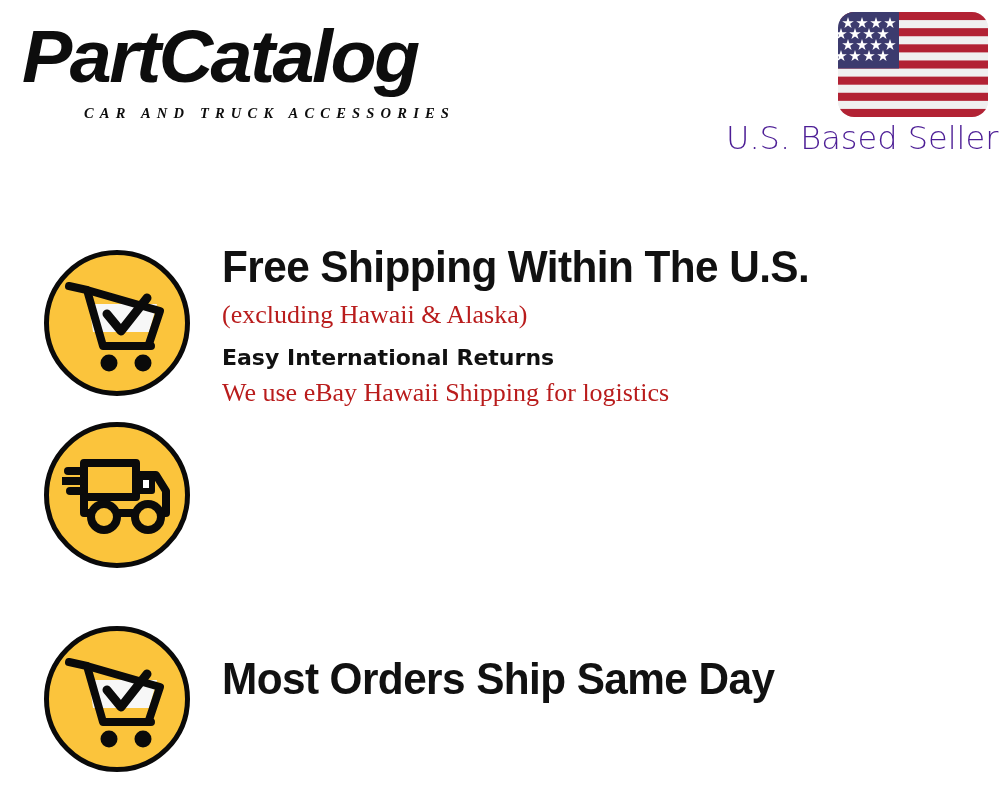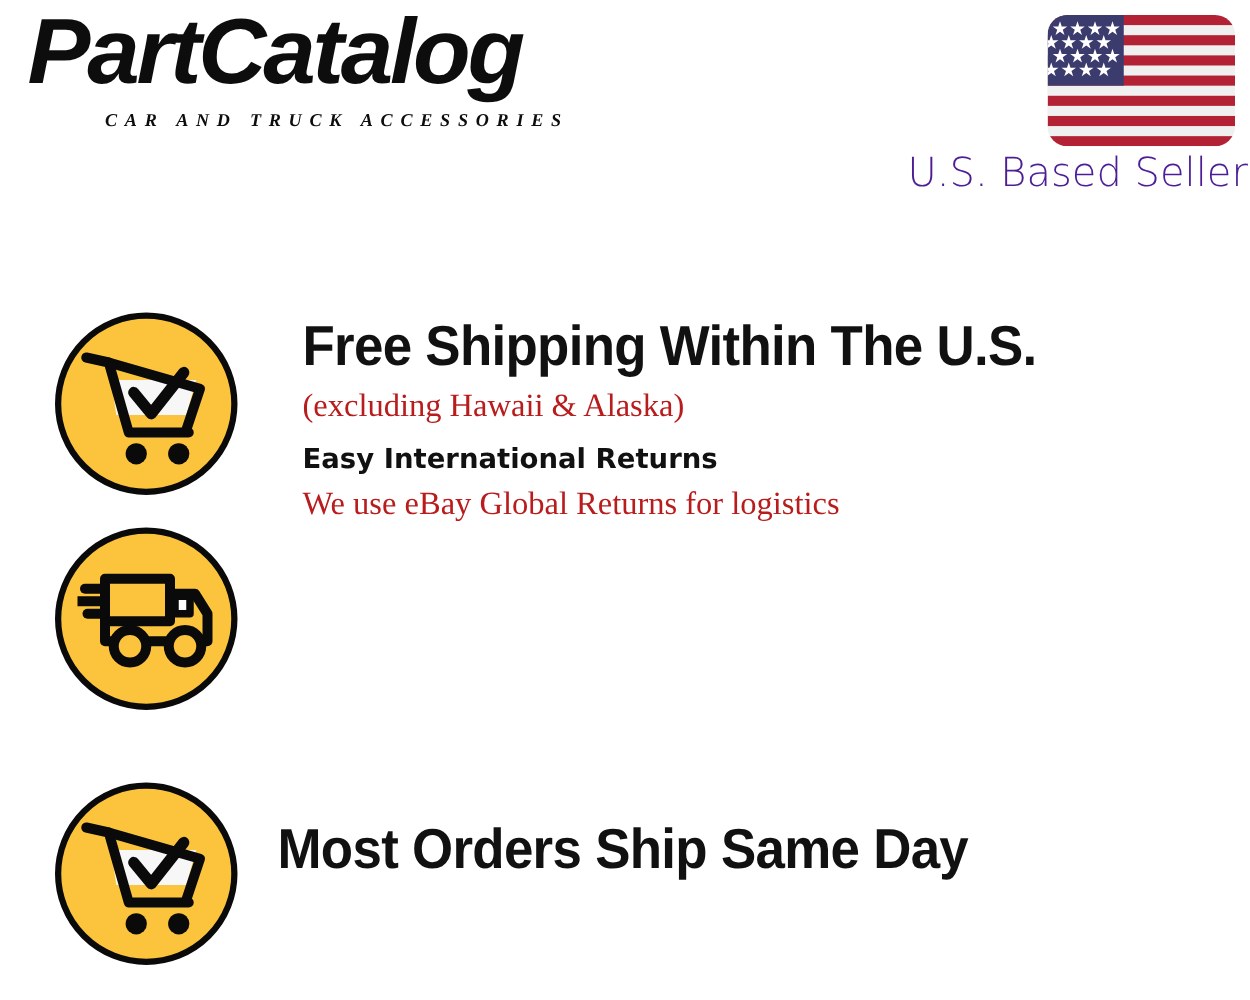--- a/index.html
+++ b/index.html
@@ -22,21 +22,21 @@
     position: absolute;
     left: 0;
     top: 0;
     width: 1000px;
     height: 175px;
   }
 
   #brand-logo {
     position: absolute;
     left: 22px;
-    top: 4px;
+    top: 20px;
     width: 470px;
     height: 95px;
   }
   #brand-logo-wordmark {
     position: absolute;
     left: 0;
     top: 0;
     width: 470px;
     font-family: "Liberation Sans", sans-serif;
     font-weight: bold;
@@ -113,21 +113,21 @@
   #feature-row-1 .feature-badge { top: 10px; }
   #feature-row-2 .feature-badge { top: 10px; }
   .feature-badge svg {
     position: absolute;
     left: 50%;
     top: 50%;
     transform: translate(-50%, -50%);
   }
 
   .feature-text { position: absolute; left: 222px; width: 740px; }
-  #feature-row-0 .feature-text { top: 10px; margin-left: 20px; }
+  #feature-row-0 .feature-text { top: 0px; }
   #feature-row-1 .feature-text { top: 36px; }
   #feature-row-2 .feature-text { top: 36px; }
 
   .feature-title {
     font-family: "Liberation Sans", sans-serif;
     font-weight: bold;
     font-size: 45px;
     line-height: 54px;
     letter-spacing: -0.6px;
     color: #111111;
@@ -219,21 +219,21 @@
         <path d="M44 40 L58 57 L84 24"></path>
       </g>
       <circle cx="46" cy="89" r="8.5" fill="#0a0a0a"></circle>
       <circle cx="80" cy="89" r="8.5" fill="#0a0a0a"></circle>
     </svg>
   </div>
   <div class="feature-text">
     <div class="feature-title">Free Shipping Within The U.S.</div>
     <div class="feature-sub feature-sub-note">(excluding Hawaii &amp; Alaska)</div>
     <div class="feature-sub-strong feature-sub-block">Easy International Returns</div>
-    <div class="feature-sub">We use eBay Global Returns for logistics</div>
+    <div class="feature-sub">We use eBay Hawaii Shipping for logistics</div>
   </div>
 </div>
 
 <div class="feature-row" id="feature-row-1">
   <div class="feature-badge">
     <svg width="110" height="88" viewBox="0 0 110 88" xmlns="http://www.w3.org/2000/svg">
       <path d="M76 24 L92 24 L92 42 L76 42 Z" fill="#FFFFFF"></path>
       <g fill="none" stroke="#0a0a0a" stroke-width="8" stroke-linecap="round" stroke-linejoin="round">
         <path d="M22 12 L74 12 L74 46 L22 46 Z"></path>
         <path d="M74 24 L94 24 L104 40 L104 62 L22 62 L22 46"></path>

